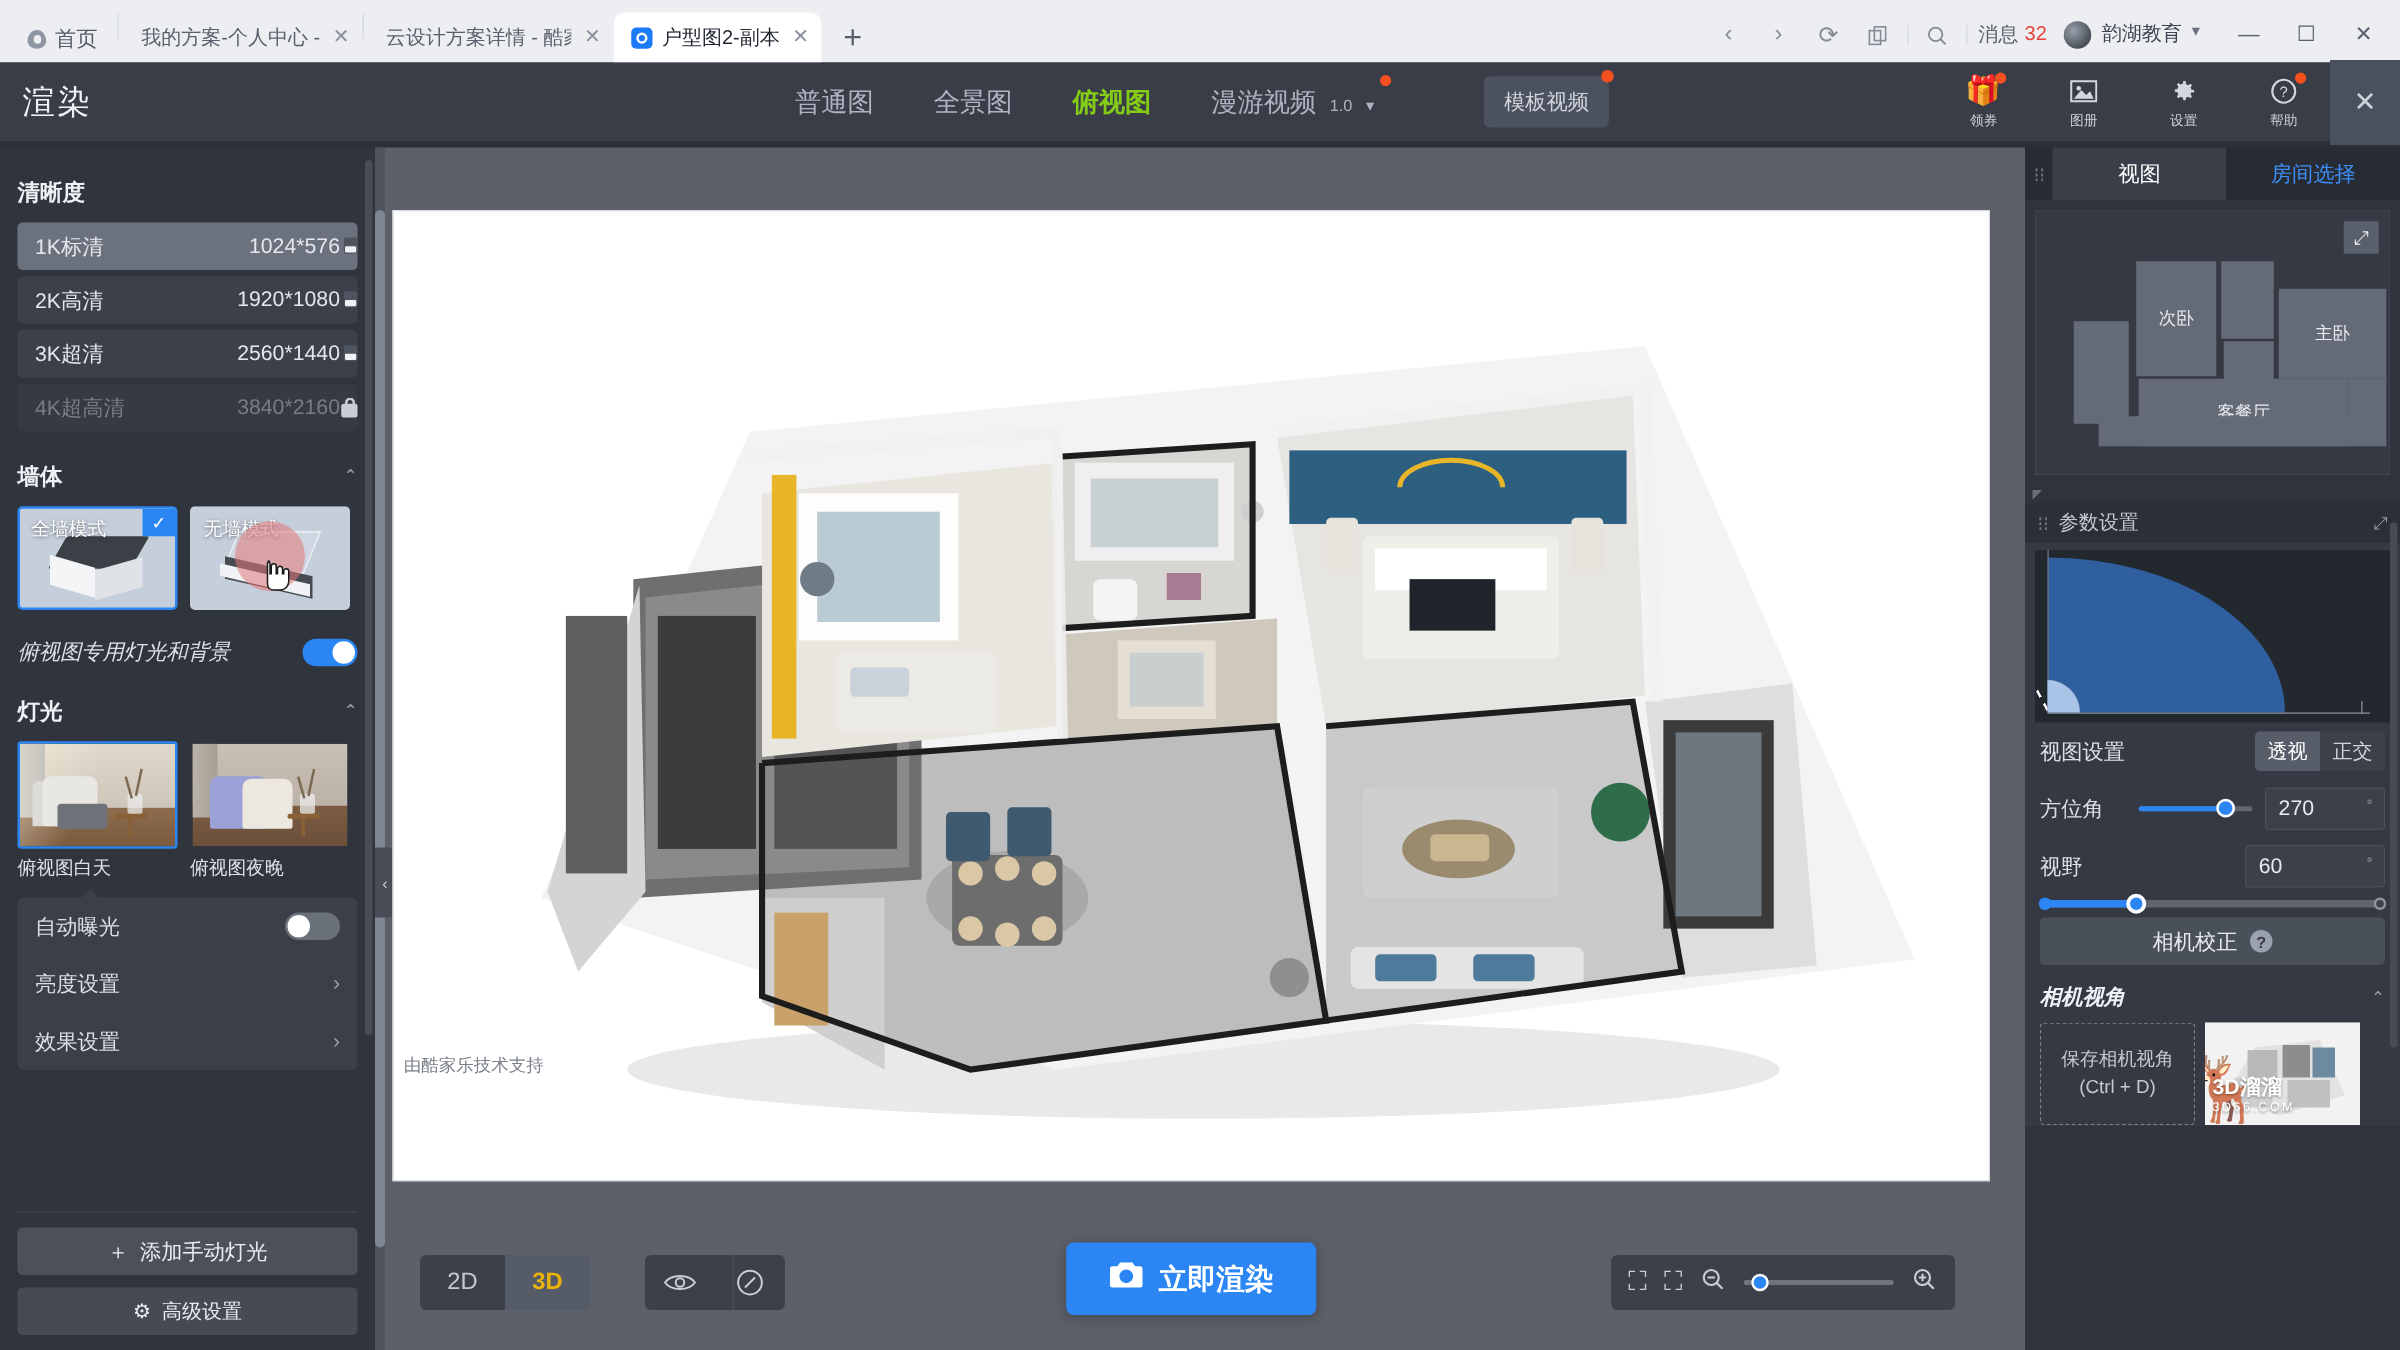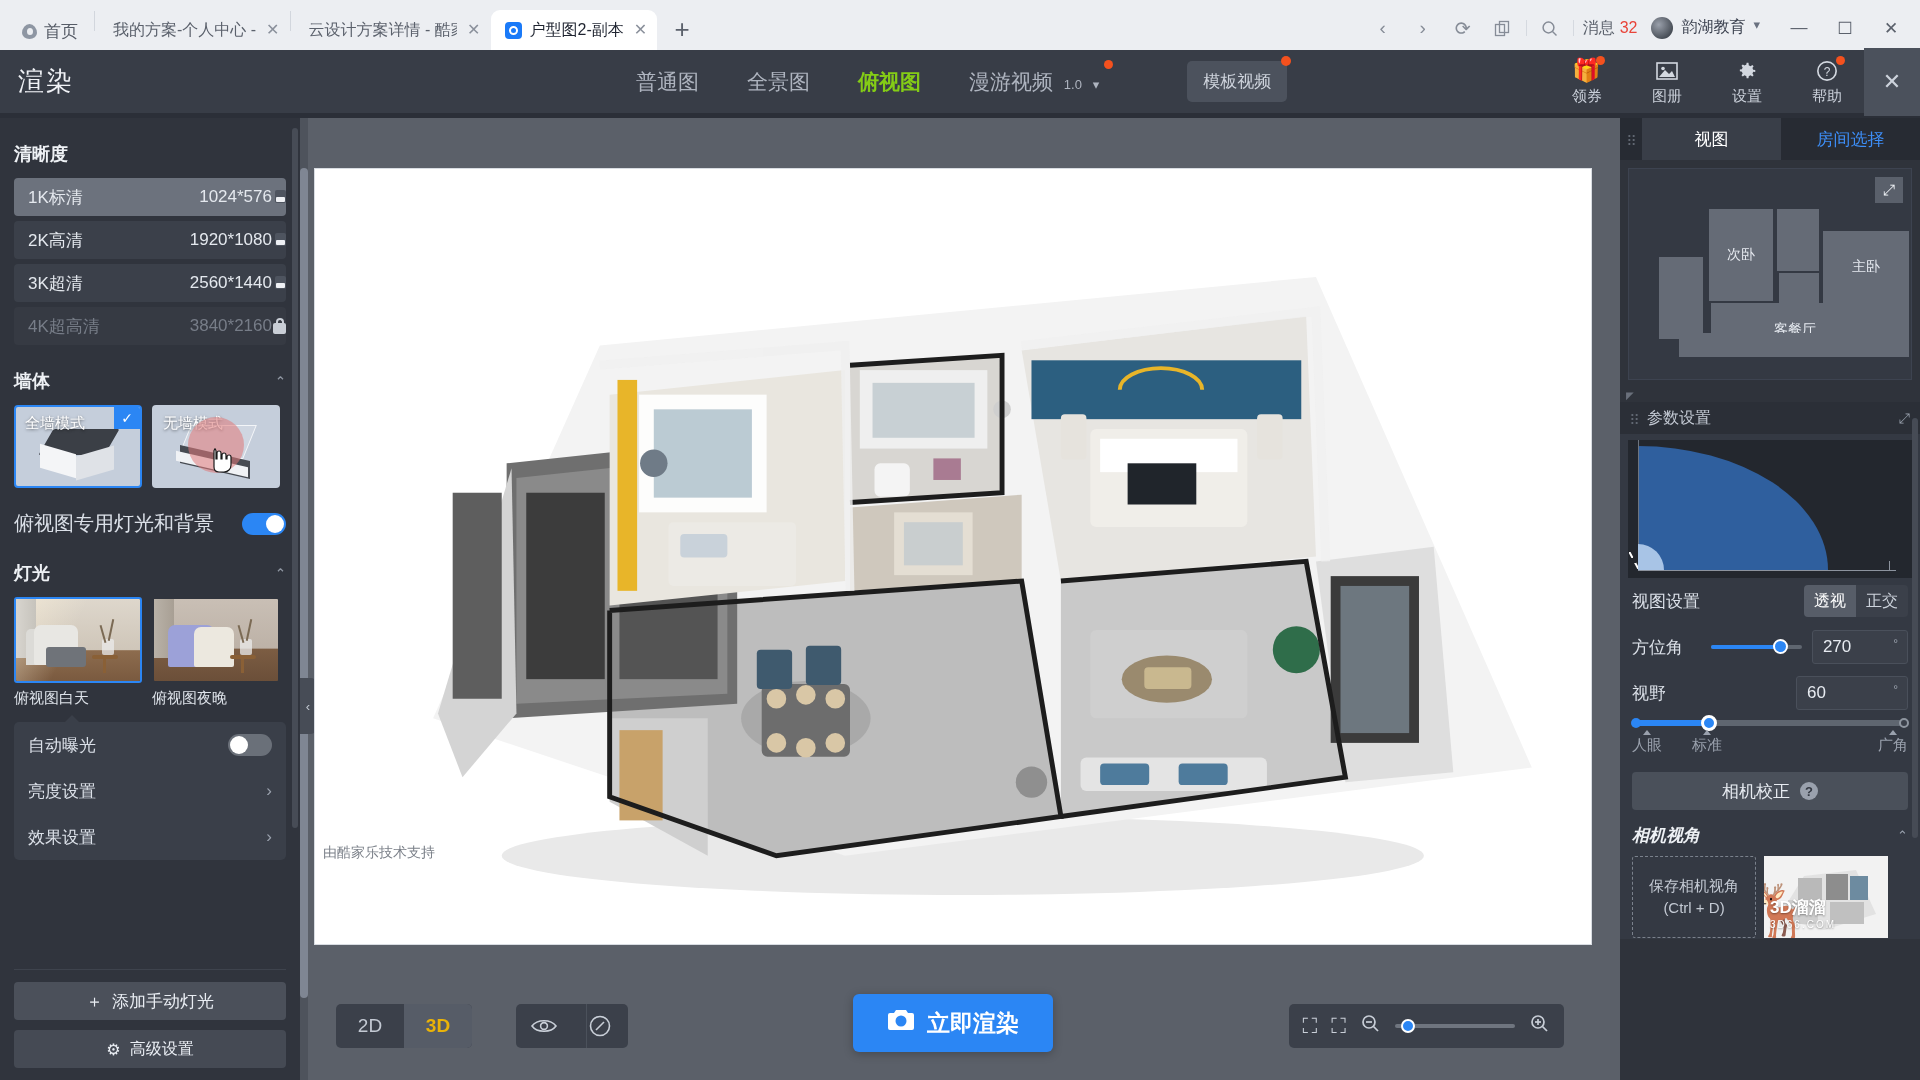--- a/index.html
+++ b/index.html
@@ -82,21 +82,21 @@
   .mtab .cv { font-size:13px; color:#aeb4bf; margin-left:5px; }
   .tmplbtn {
     margin-left: 42px; position:relative; background:#4c525d; color:#cfd4dd;
     font-size:17px; padding:9px 16px; border-radius:5px;
   }
   .tmplbtn .dot { position:absolute; right:-4px; top:-5px; width:10px; height:10px;
                   border-radius:50%; background:#f4511e; }
   .hdr-right { margin-left:auto; display:flex; align-items:flex-end; gap:26px; padding-right:10px; }
   .hicon { position:relative; display:flex; flex-direction:column; align-items:center; gap:3px; width:54px;}
   .hicon .gl { font-size:23px; line-height:23px; color:#d3d8e0; height:26px; display:flex; align-items:center;}
-  .hicon .lbl { font-size:15px; color:#c9cfd9; }
+  .hicon .lbl { font-size:11px; color:#c9cfd9; }
   .hicon .dot { position:absolute; right:9px; top:-2px; width:9px; height:9px; border-radius:50%; background:#f4511e;}
   .close-x { width:56px; height:68px; display:flex; align-items:center; justify-content:center;
              font-size:22px; color:#cdd3dc; background:#4b515c; }
 
   
   .leftpanel {
     position:absolute; left:0; top:118px; width:300px; bottom:0;
     background:#30343d; display:flex; flex-direction:column;
   }
   .lp-body { flex:1; overflow:hidden; position:relative; padding: 0 14px; }
@@ -137,21 +137,21 @@
                   border:1px solid rgba(255,255,255,.75); background:rgba(255,255,255,.18); transform: skewX(-22deg); }
   .boxno .floor { position:absolute; left:4px; top:28px; width:70px; height:18px; background:#474b52; transform: skewY(13deg); }
   .boxno .base { position:absolute; left:0px; top:34px; width:72px; height:10px; background:#f0f2f5; transform: skewY(13deg); }
   .cursor-hl { position:absolute; left:34px; top:10px; width:56px; height:56px; border-radius:50%;
                background:rgba(224,120,120,.55); z-index:5; }
   .cursor {
     position:absolute; left:57px; top:40px; z-index:6; width:22px; height:26px;
   }
 
   .togglerow { display:flex; align-items:center; justify-content:space-between; margin: 22px 0 6px 0; }
-  .togglerow .tl { font-size:20px; color:#dbe0e8; }
+  .togglerow .tl { font-size:17px; color:#dbe0e8;font-style:italic; }
   .sw { width:44px; height:22px; border-radius:11px; background:#6a7079; position:relative; }
   .sw.on { background:#2b86f4; }
   .sw .knob { position:absolute; top:2px; left:2px; width:18px; height:18px; border-radius:50%; background:#fff; }
   .sw.on .knob { left:24px; }
 
   .lightcards { display:flex; gap:10px; }
   .lcard { width:128px; }
   .lcard .thumb { position:relative; width:128px; height:86px; border-radius:3px; overflow:hidden;
                   border:2px solid transparent; }
   .lcard.sel .thumb { border-color:#2b86f4; }
@@ -784,31 +784,20 @@
           <span class="unit">°</span>
         </span>
       </div>
 
       <div class="fovslider">
         <span class="fill" style="width:28%"></span>
         <span class="dotL"></span>
         <span class="knob" style="left:25%"></span>
         <span class="dotR"></span>
       </div>
-      <div class="ticks">
-        <span class="tk" style="left:0px;">
-          <span class="ar"></span><span>人眼</span>
-        </span>
-        <span class="tk" style="left:60px;">
-          <span class="ar"></span><span>标准</span>
-        </span>
-        <span class="tk" style="right:0px;">
-          <span class="ar"></span><span>广角</span>
-        </span>
-      </div>
 
       <div class="calbtn">
         <span>相机校正</span>
         <span class="qmark">?</span>
       </div>
 
       <div class="camsec-hd">
         <span class="t">相机视角</span>
         <span class="c">⌃</span>
       </div>

